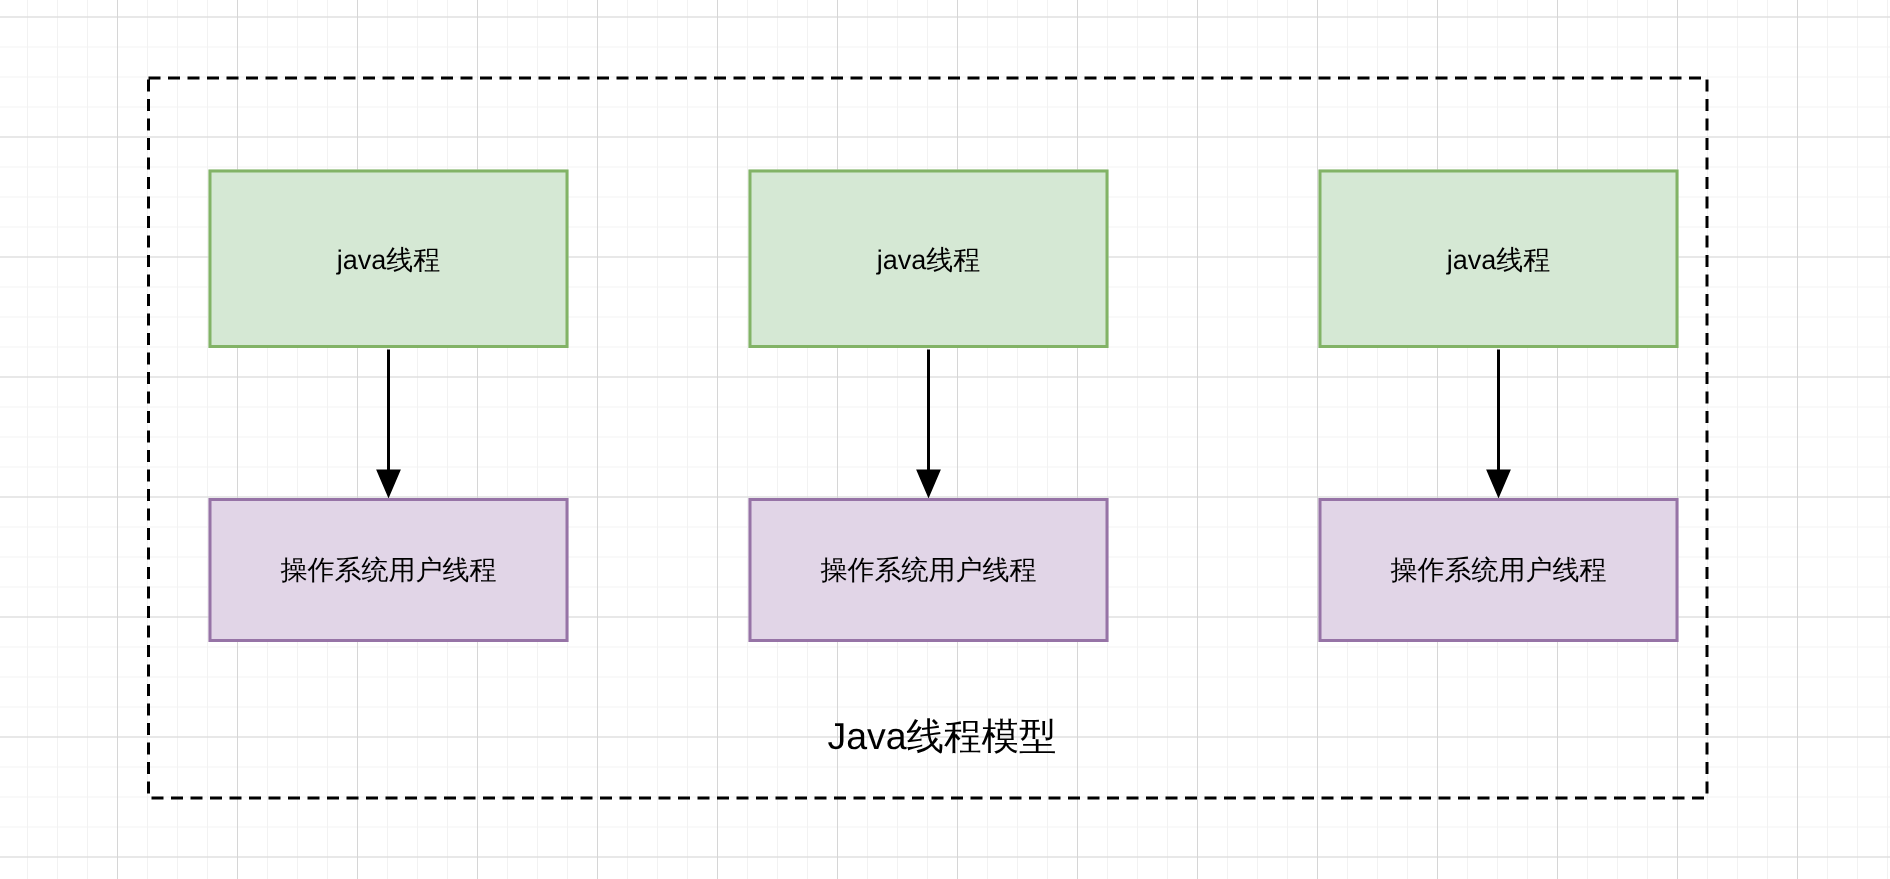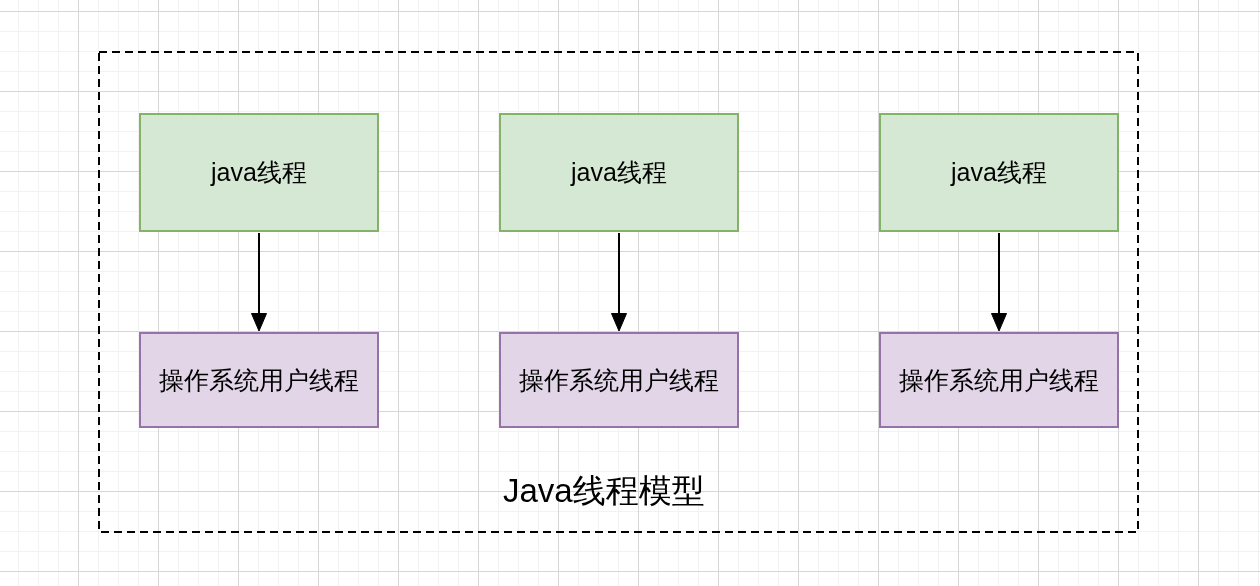--- a/index.html
+++ b/index.html
@@ -49,21 +49,21 @@
   }
 
   .node {
     position: absolute;
     width: 240px;
     box-sizing: border-box;
     border: 2px solid;
     display: flex;
     align-items: center;
     justify-content: center;
-    font-size: 25px;
+    font-size: 18px;
     color: var(--label-text, #000000);
     white-space: nowrap;
   }
   .node.java {
     top: 113px;
     height: 119px;
     background-color: var(--java-thread-fill, #d5e8d4);
     border-color: var(--java-thread-border, #82b366);
   }
   .node.os {
@@ -74,21 +74,22 @@
   }
   .col-1 { left: 139px; }
   .col-2 { left: 499px; }
   .col-3 { left: 879px; }
 
   .group-label {
     position: absolute;
     left: 503px;
     top: 476px;
     width: 250px;
-    font-size: 33px;
+    text-align: center;
+    font-size: 25px;
     line-height: 30px;
     color: var(--label-text, #000000);
     white-space: nowrap;
   }
 </style>
 </head>
 <body>
 
 <svg class="overlay" viewBox="0 0 1260 586" aria-hidden="true">
   <rect class="frame" x="99" y="52" width="1039" height="480"></rect>

